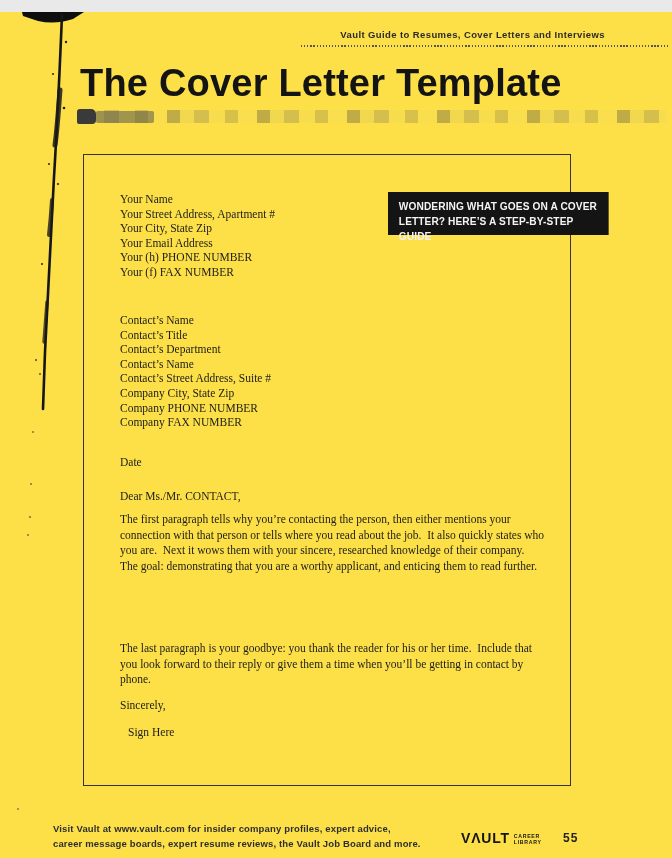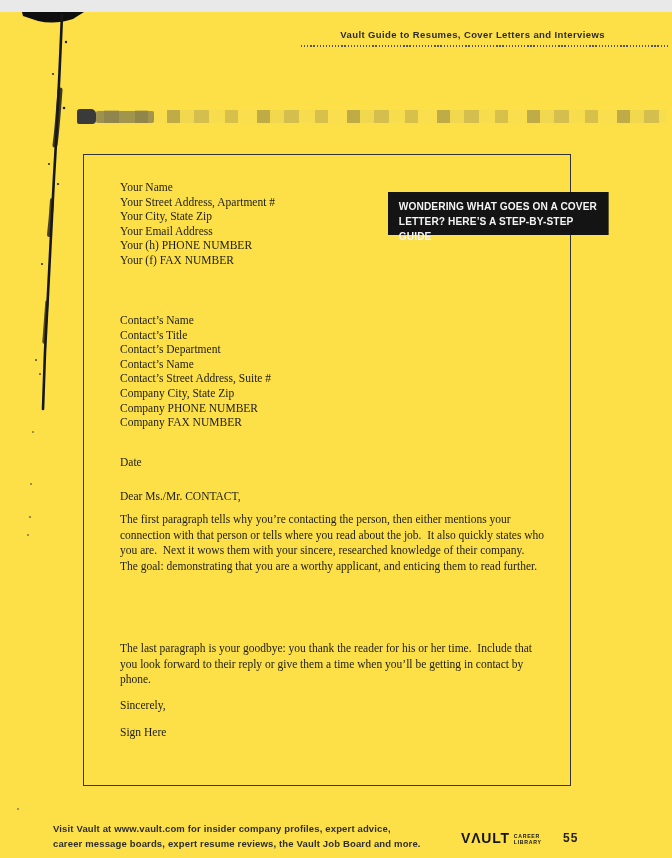--- a/index.html
+++ b/index.html
@@ -186,27 +186,28 @@
     <circle cx="33" cy="420" r="1" fill="#444" opacity=".7"></circle>
     <circle cx="31" cy="472" r="1" fill="#444" opacity=".7"></circle>
     <circle cx="30" cy="505" r="1.1" fill="#444" opacity=".7"></circle>
     <circle cx="28" cy="523" r="1" fill="#444" opacity=".7"></circle>
     <circle cx="18" cy="797" r="1" fill="#555" opacity=".7"></circle>
   </svg>
 
   <div class="running-head">Vault Guide to Resumes, Cover Letters and Interviews</div>
   <div class="head-dotted-rule"></div>
 
+  <h1 class="page-title">The Cover Letter Template</h1>
   <div class="title-smudge"></div>
   <div class="title-smudge-blot1"></div>
   <div class="title-smudge-blot2"></div>
 
   <div class="letter-box"></div>
 
-  <div class="letter-text" style="left:120px; top:168px;">Your Name
+  <div class="letter-text" style="left:120px; top:180px;">Your Name
 Your Street Address, Apartment #
 Your City, State Zip
 Your Email Address
 Your (h) PHONE NUMBER
 Your (f) FAX NUMBER</div>
 
   <div class="letter-text" style="left:120px; top:301px;">Contact’s Name
 Contact’s Title
 Contact’s Department
 Contact’s Name
@@ -224,21 +225,21 @@
 you are.  Next it wows them with your sincere, researched knowledge of their company.
 The goal: demonstrating that you are a worthy applicant, and enticing them to read further.</div>
 
 
   <div class="letter-text para" style="left:120px; top:629px;">The last paragraph is your goodbye: you thank the reader for his or her time.  Include that
 you look forward to their reply or give them a time when you’ll be getting in contact by
 phone.</div>
 
   <div class="letter-text" style="left:120px; top:686px;">Sincerely,</div>
 
-  <div class="letter-text" style="left:120px; top:713px;text-align:center;">Sign Here</div>
+  <div class="letter-text" style="left:128px; top:713px;text-align:center;">Sign Here</div>
 
   <div class="callout">WONDERING WHAT GOES ON A COVER
 LETTER? HERE’S A STEP-BY-STEP GUIDE</div>
 
   <div class="footer-tagline">Visit Vault at www.vault.com for insider company profiles, expert advice,
 career message boards, expert resume reviews, the Vault Job Board and more.</div>
 
   <div class="footer-logo">
     <span class="logo-word">VΛULT</span>
     <span class="logo-sub">CAREER

